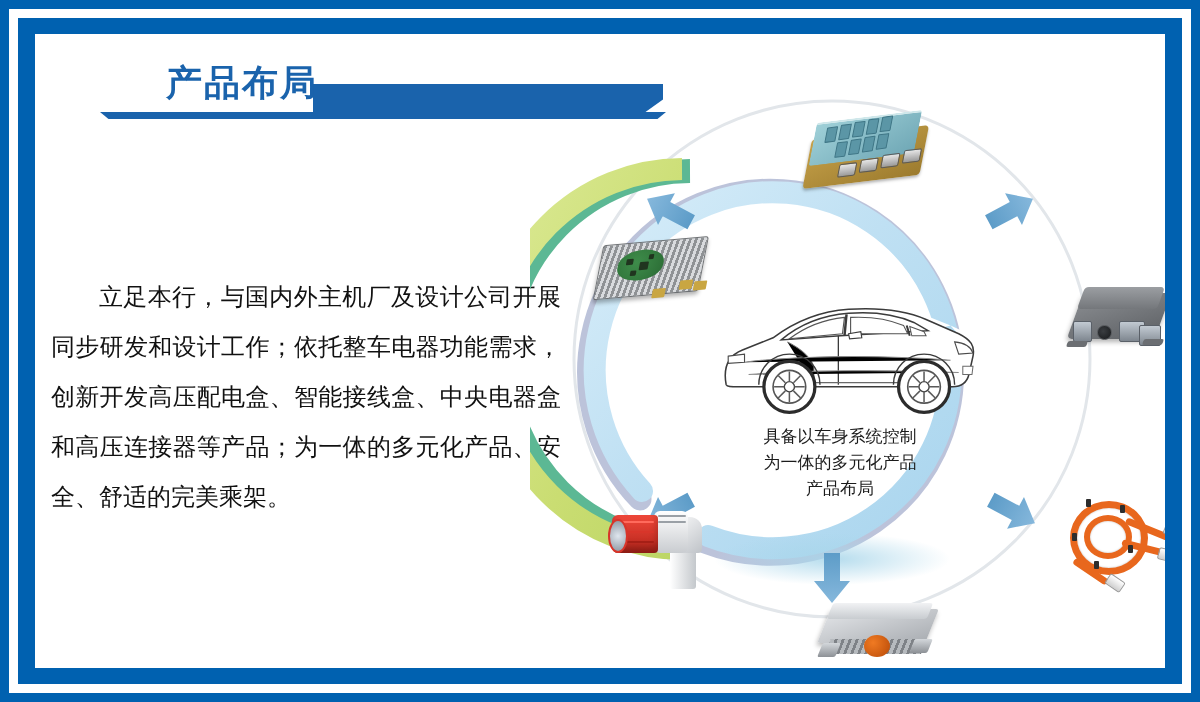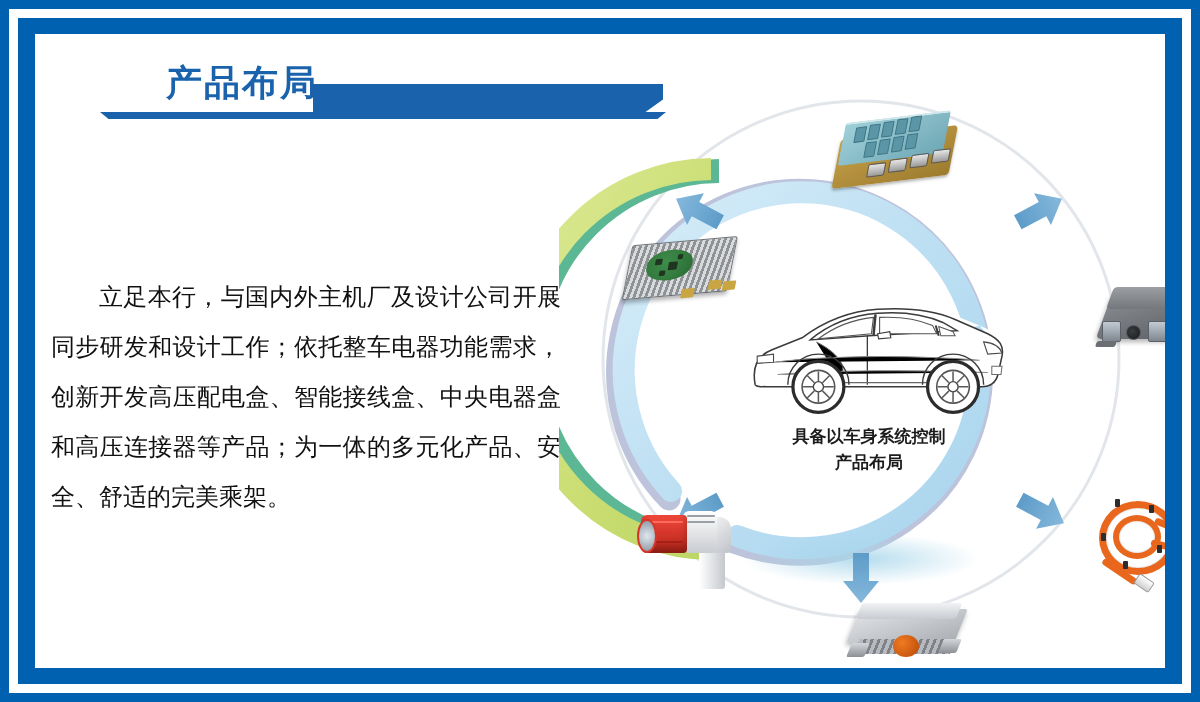--- a/index.html
+++ b/index.html
@@ -59,21 +59,21 @@
   }
   .body-copy{
     position:absolute; left:16px; top:238px; width:510px;
     font-family:"DejaVu Serif","Liberation Serif",serif;
     font-size:24px; color:#111111; line-height:50px;
     text-align:justify; text-indent:48px;
   }
 
   
   .diagram{
-    position:absolute; left:524px; top:25px; width:600px; height:610px;font-weight:bold;
+    position:absolute; left:495px; top:25px; width:600px; height:610px;
   }
   .diagram svg{ position:absolute; left:0; top:0; }
 
   
   .prod{ position:absolute; }
 
   
   .prod-top{ left:272px; top:52px; width:128px; height:80px;
     transform:rotate(-7deg); }
   .p-board-base{ position:absolute; left:4px; top:22px; width:118px; height:48px;
@@ -404,18 +404,19 @@
         <div class="p-ridge" style="left:8px;top:32px;width:38px;background:#ff6a5c;"></div>
         <div class="p-ridge" style="left:8px;top:42px;width:38px;background:#d8352a;"></div>
         <div class="p-ridge" style="left:8px;top:52px;width:38px;background:#a61f16;"></div>
         <div class="p-barrel-face"></div>
         <div class="p-ridge" style="left:50px;top:26px;width:28px;"></div>
         <div class="p-ridge" style="left:50px;top:32px;width:28px;"></div>
       </div>
 
       <div class="center-text">
         <div>具备以车身系统控制</div>
+        <div>为一体的多元化产品</div>
         <div>产品布局</div>
       </div>
 
     </div>
   </div>
 </div>
 
 </body></html>

